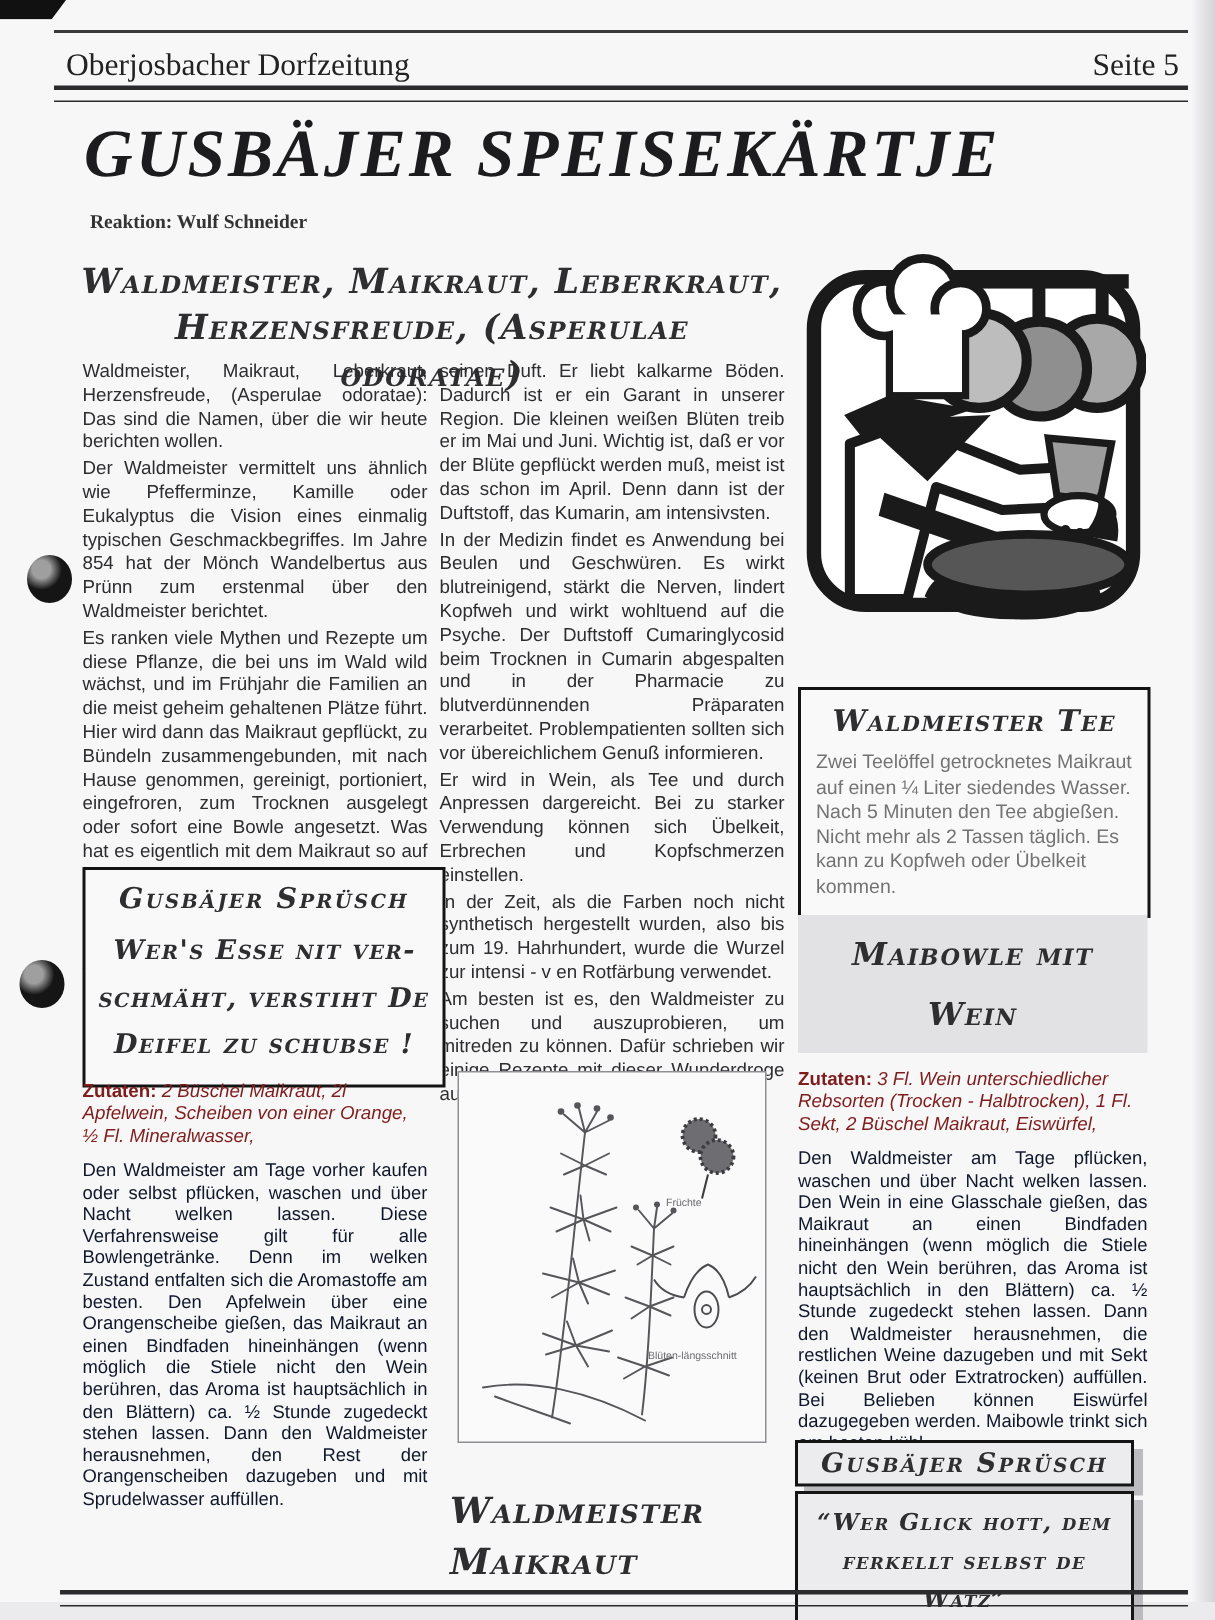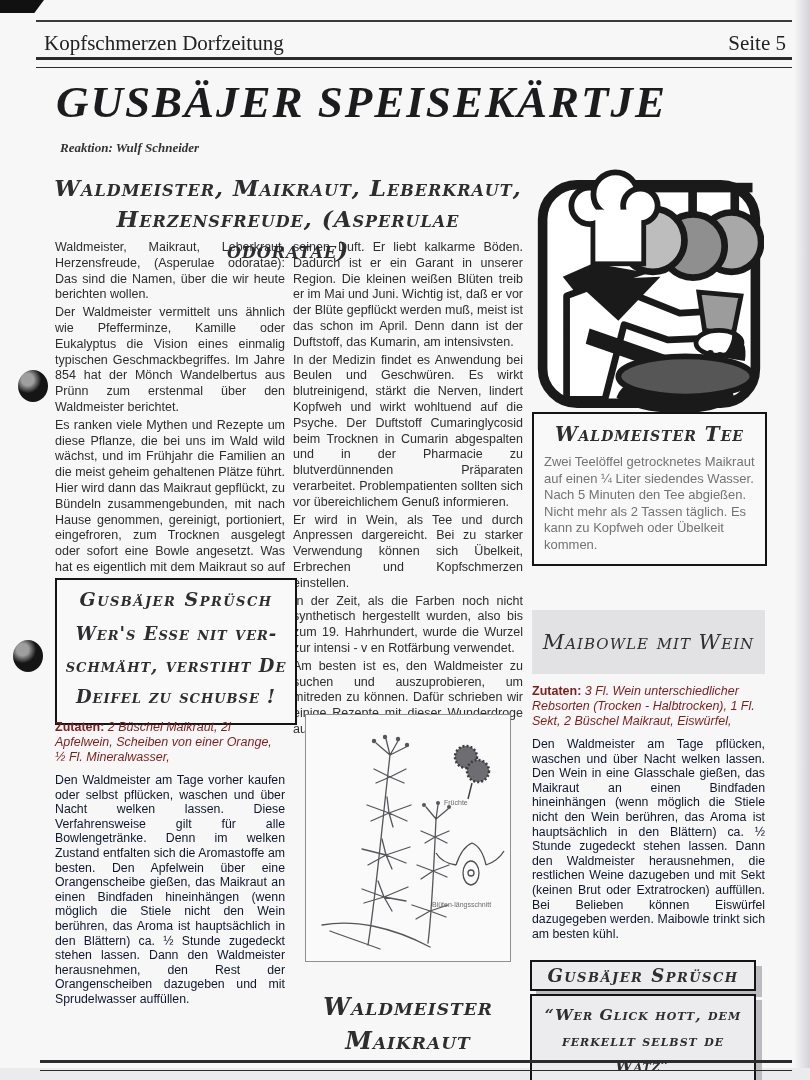--- a/index.html
+++ b/index.html
@@ -25,61 +25,61 @@
     font-family:"Liberation Serif",serif;font-size:21px;color:#222;}
   .rule-double{position:absolute;left:36px;top:57px;width:756px;height:7px;
     border-top:3px solid #2b2b2d;border-bottom:1px solid #2b2b2d;}
   .rule-bottom{position:absolute;left:40px;top:1060px;width:752px;height:7px;
     border-top:3px solid #2b2b2d;border-bottom:1px solid #2b2b2d;}
   
   .title{position:absolute;left:56px;top:76px;width:700px;
     font-family:"Liberation Serif",serif;font-style:italic;font-weight:bold;
     font-size:45px;letter-spacing:2px;color:#1c1c1e;white-space:nowrap;}
   .byline{position:absolute;left:60px;top:140px;
-    font-family:"Liberation Serif",serif;font-style:italic;font-weight:bold;
+    font-family:"Liberation Serif",serif;font-weight:bold;
     font-size:13px;color:#333;}
   
   .cal{font-family:"DejaVu Serif",serif;font-style:italic;font-variant:small-caps;
     color:#2e2e30;letter-spacing:1px;}
   .heading{position:absolute;left:52px;top:172px;width:472px;text-align:center;
     font-size:23px;line-height:31px;font-weight:600;}
   
   .col{position:absolute;}
   .body-text p{margin:0 0 2px 0;font-size:12.5px;line-height:15.8px;
     text-align:justify;color:#2d2d30;}
   .col1-text{left:55px;top:240px;width:230px;}
   .col2-text{left:293px;top:240px;width:230px;}
   
   .spruch1{position:absolute;left:55px;top:578px;width:226px;
     border:2px solid #141414;background:#f9f9fa;padding:8px 6px 10px 6px;text-align:center;}
   .spruch1 .sp-head{font-size:19px;font-weight:800;letter-spacing:1.5px;margin-bottom:8px;}
   .spruch1 .sp-quote{font-size:18px;line-height:1.75;font-weight:700;}
   
-  .recipe-head{background:#e2e2e5;text-align:center;padding:20px 4px;
-    font-size:21px;line-height:24px;font-weight:400;}
+  .recipe-head{background:#e2e2e5;text-align:center;padding:6px 4px;
+    font-size:21px;line-height:40px;font-weight:700;}
   .apfelwein{position:absolute;left:55px;top:710px;width:230px;}
   .wein{position:absolute;left:532px;top:610px;width:233px;}
   .zutaten{margin:10px 0 8px 0;font-size:12.5px;line-height:15px;color:#7f1d1d;}
   .zutaten .zlabel{font-weight:bold;}
   .zutaten .ztext{font-style:italic;}
   .recipe-body{font-size:12.3px;line-height:14.6px;text-align:justify;color:#0f172a;}
   
   .chef{position:absolute;left:534px;top:164px;width:230px;height:258px;}
   
-  .teebox{position:absolute;left:532px;top:412px;width:211px;
+  .teebox{position:absolute;left:532px;top:458px;width:211px;
     border:2px solid #141414;background:#f9f9fa;padding:8px 10px 10px 10px;}
   .teebox .tee-title{text-align:center;font-size:20px;font-weight:600;margin-bottom:8px;}
   .teebox .tee-body{font-size:13px;line-height:16.6px;color:#737373;}
   
   .plantbox{position:absolute;left:305px;top:714px;width:204px;height:246px;
     border:1px solid #8f8f93;background:#fafafb;}
   .plant-label{position:absolute;font-size:7px;color:#6b6b6e;line-height:8px;}
   .lbl-fruit{left:138px;top:84px;}
   .lbl-section{left:126px;top:186px;width:60px;}
-  .plant-caption{position:absolute;left:300px;top:990px;width:216px;text-align:center;
+  .plant-caption{position:absolute;left:300px;top:990px;width:216px;
     font-size:24px;line-height:34px;font-weight:600;}
   
   .spruch2{position:absolute;left:530px;top:960px;width:226px;}
   .spruch2 .sp2-head{border:2px solid #141414;background:#ececee;text-align:center;
     padding:3px 2px;font-size:18px;font-weight:800;letter-spacing:1.5px;
     box-shadow:6px 6px 0 #bcbcc0;}
   .spruch2 .sp2-quote{margin-top:3px;border:2px solid #141414;background:#ececee;
     text-align:center;padding:6px 4px;font-size:15.5px;line-height:1.65;font-weight:700;
     box-shadow:6px 6px 0 #bcbcc0;}
 </style>
@@ -89,21 +89,21 @@
 <div class="page">
 
   <div class="corner-mark"></div>
   <div class="edge-right"></div>
   <div class="edge-bottom"></div>
   <div class="hole hole1"></div>
   <div class="hole hole2"></div>
 
   <div class="rule-top"></div>
   <div class="masthead">
-    <span>Kopfschmerzen Dorfzeitung</span>
+    <span>Oberjosbacher Dorfzeitung</span>
     <span>Seite 5</span>
   </div>
   <div class="rule-double"></div>
 
   <div class="title">GUSBÄJER SPEISEKÄRTJE</div>
   <div class="byline">Reaktion: Wulf Schneider</div>
 
   <div class="heading cal">
     <div>Waldmeister, Maikraut, Leberkraut,</div>
     <div>Herzensfreude, (Asperulae odoratae)</div>

